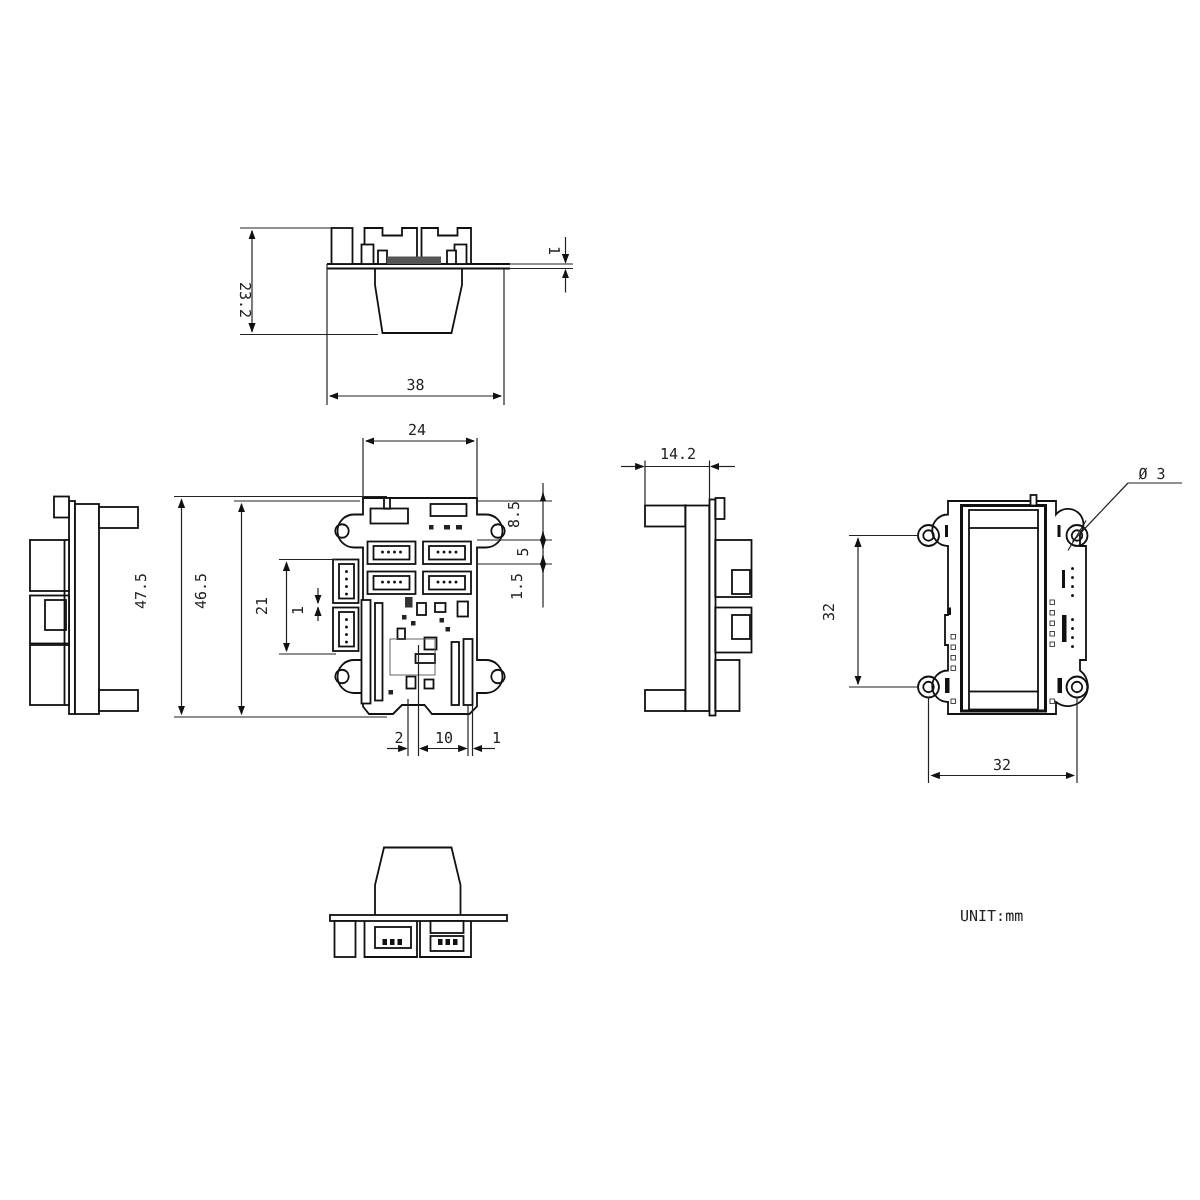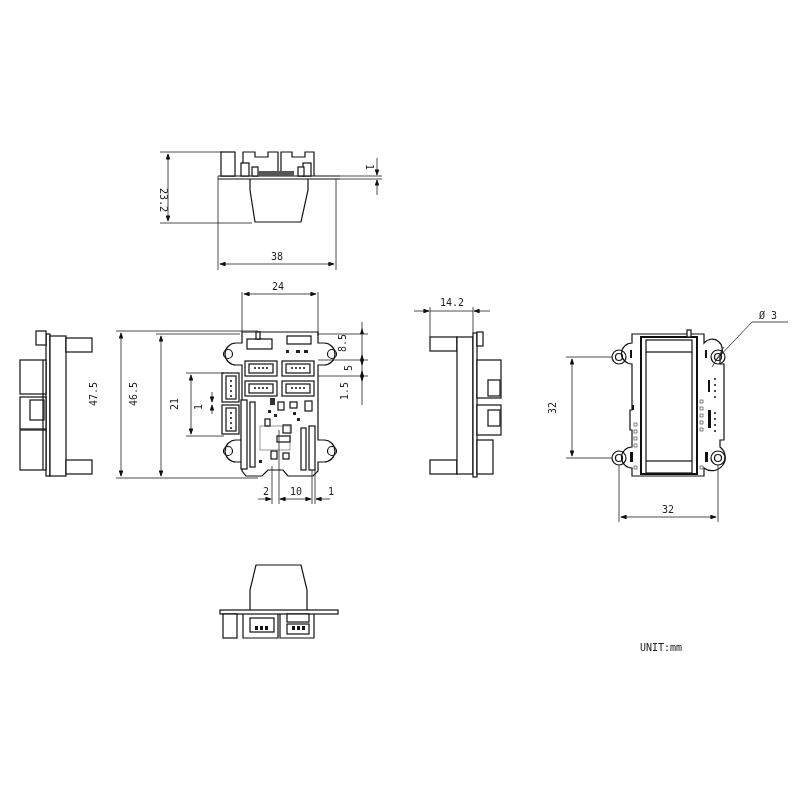--- a/index.html
+++ b/index.html
@@ -291,13 +291,13 @@
       <rect x="255" y="626" width="3" height="4"></rect>
         <rect x="260" y="626" width="3" height="4"></rect>
         <rect x="265" y="626" width="3" height="4"></rect>
       <rect x="292" y="626" width="3" height="4"></rect>
         <rect x="297" y="626" width="3" height="4"></rect>
         <rect x="302" y="626" width="3" height="4"></rect>
     </g>
   </g>
 </svg>
 
-<div class="label" style="left:640px; top:606px;margin-top:36px;">UNIT:mm</div>
+<div class="label" style="left:640px; top:606px;">UNIT:mm</div>
 
 </body></html>

